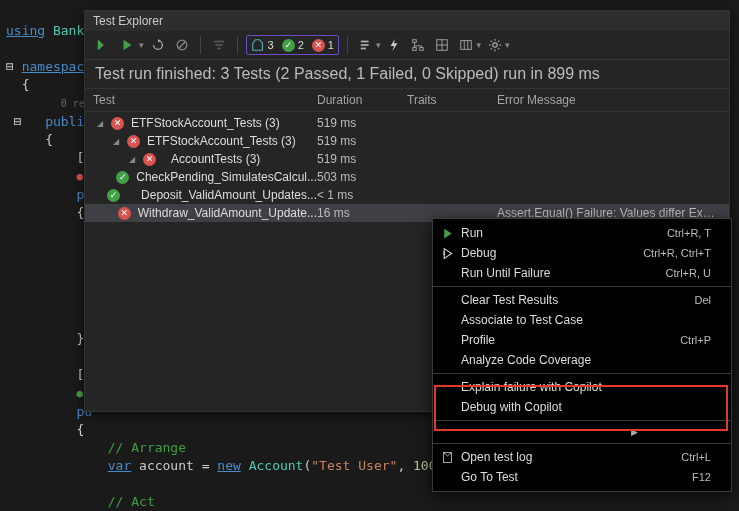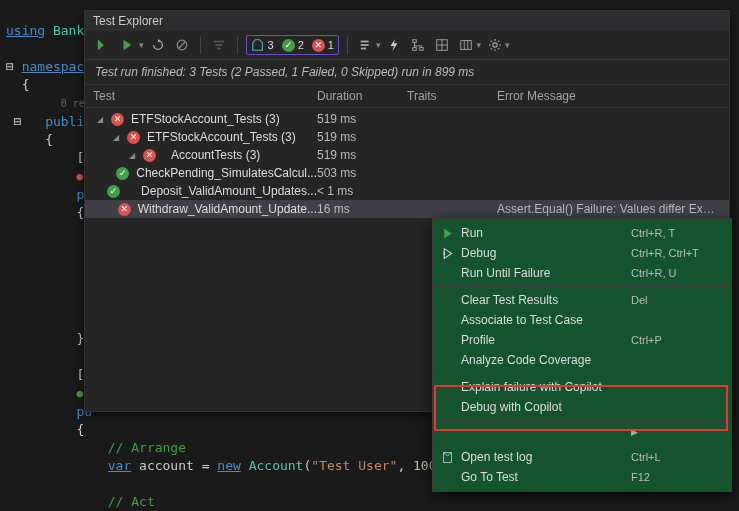--- a/index.html
+++ b/index.html
@@ -54,21 +54,21 @@
   .toolbar {
     display: flex; align-items: center;
     padding: 4px 8px; gap: 4px;
     border-bottom: 1px solid #3a3a3a;
   }
   .tbtn { display:inline-flex; align-items:center; justify-content:center; width:20px; height:20px; border-radius:2px; }
   .sep { width:1px; height:18px; background:#444; margin:0 4px; }
   .badge-group { display:inline-flex; border:1px solid #6a4dc9; border-radius:2px; padding:2px 4px; gap:8px; align-items:center; }
   .badge { display:inline-flex; gap:3px; align-items:center; font-size:11px; color:#ddd; }
   .ico { width:14px; height:14px; display:inline-block; }
-  .status-line { padding:5px 10px; color:#bbb; font-size:12px; border-bottom: 1px solid #333; font-style: italic; }
+  .status-line { padding:5px 10px; color:#bbb; font-size:16px; border-bottom: 1px solid #333; }
   .columns {
     display:grid;
     grid-template-columns: 1fr 90px 90px 1fr;
     padding:4px 8px; color:#a3a3a3; font-size:12px;
     border-bottom:1px solid #333;
   }
   .tree { flex:1; overflow:hidden; padding:2px 0; }
   .row {
     display:grid;
     grid-template-columns: 1fr 90px 90px 1fr;
@@ -85,36 +85,36 @@
   .errmsg { color:#bbb; white-space:nowrap; overflow:hidden; text-overflow:ellipsis; }
 
   .circle { width:13px; height:13px; border-radius:50%; display:inline-flex; align-items:center; justify-content:center; font-size:9px; flex:none; }
   .circle.fail { background:#d9534f; color:#fff; }
   .circle.pass { background:#43a047; color:#fff; }
 
   .ctx-menu {
     position:absolute;
     left:432px; top:218px;
     width:300px;
-    background:#14532d;
+    background:#000000;
     border:1px solid #3a3a3a;
     box-shadow:0 4px 14px rgba(0,0,0,.7);
     padding:4px 0;
     z-index:50;
   }
   .ctx-row {
     display:grid;
     grid-template-columns: 28px 1fr 80px 14px;
     align-items:center;
     padding:3px 6px 3px 0;
     font-size:12px;
     color:#ddd;
   }
   .ctx-icon { display:flex; align-items:center; justify-content:center; color:#bbb; }
-  .ctx-short { color:#bbb; font-size:11px; text-align:left; }
+  .ctx-short { color:#bbb; font-size:11px; text-align:right; }
   .ctx-sep { height:1px; background:#3a3a3a; margin:3px 0; }
   .highlight-box {
     position:absolute;
     border:2px solid #e03a2f;
     pointer-events:none;
     z-index:60;
   }
   .arrow-right { color:#aaa; font-size:9px; }
 </style>
 </head>

